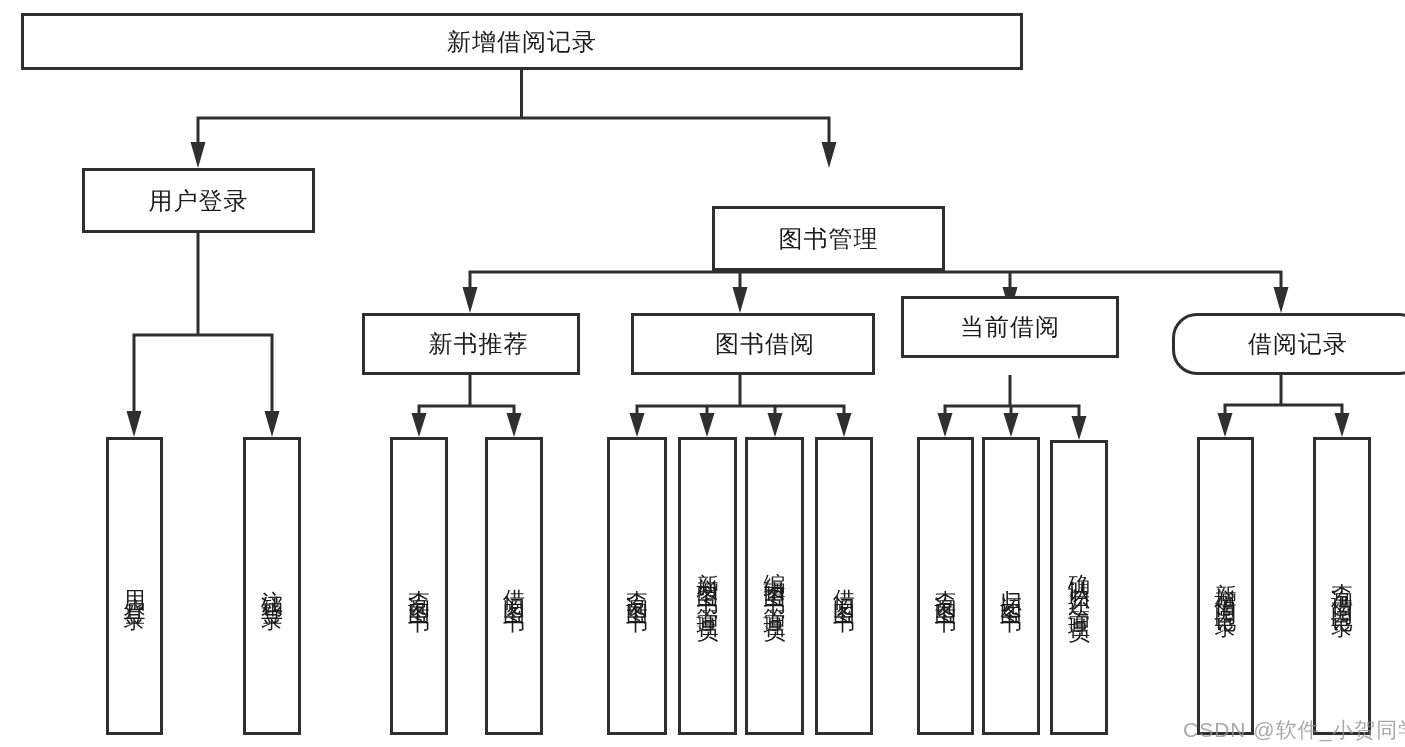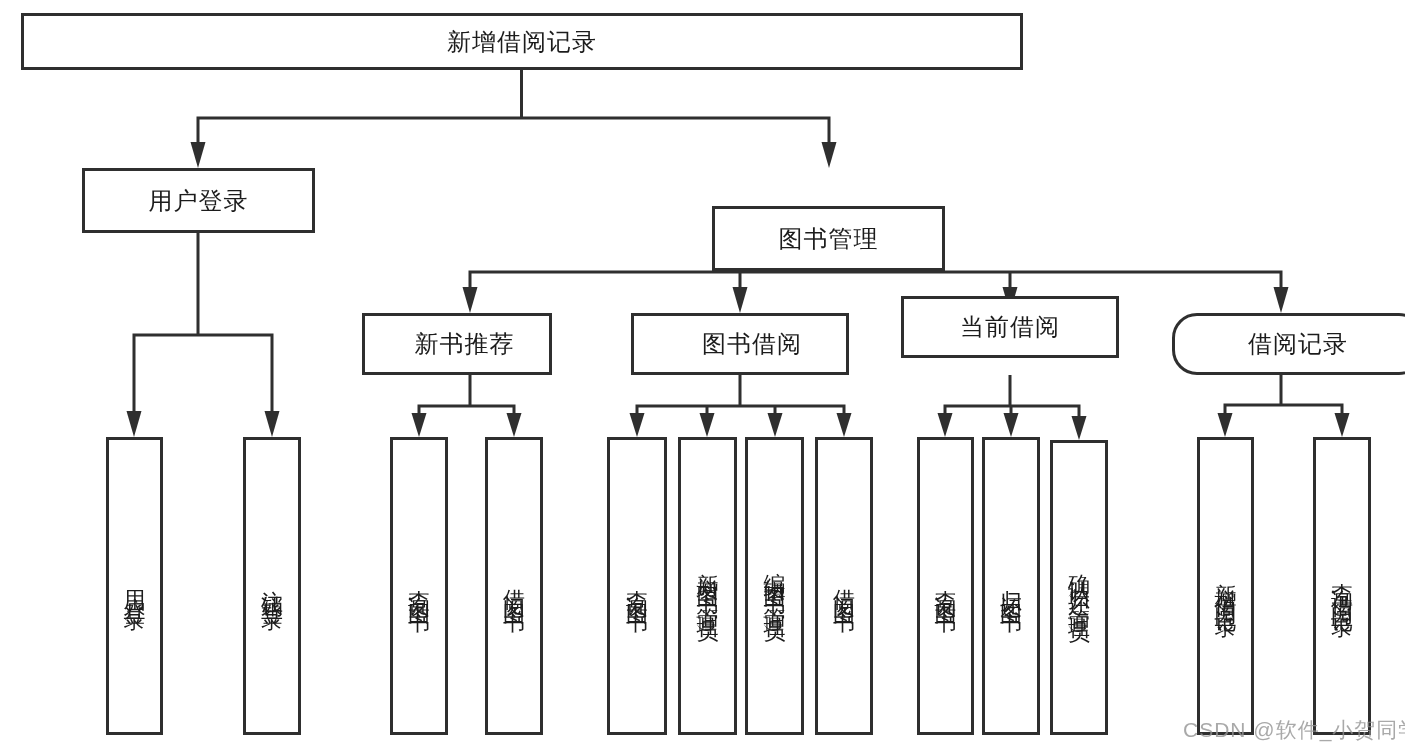--- a/index.html
+++ b/index.html
@@ -98,24 +98,24 @@
     <span>新增借阅记录</span>
   </div>
 
   <div class="hbox" style="left:82px;top:168px;width:233px;height:65px;">
     <span>用户登录</span>
   </div>
   <div class="hbox" style="left:712px;top:168px;width:233px;height:65px;margin-top:38px;">
     <span>图书管理</span>
   </div>
 
-  <div class="hbox" style="left:362px;top:313px;width:190px;height:62px;padding-left:15px;">
+  <div class="hbox" style="left:362px;top:313px;width:218px;height:62px;padding-left:15px;">
     <span>新书推荐</span>
   </div>
-  <div class="hbox" style="left:631px;top:313px;width:218px;height:62px;padding-left:24px;">
+  <div class="hbox" style="left:631px;top:313px;width:244px;height:62px;padding-left:24px;">
     <span>图书借阅</span>
   </div>
   <div class="hbox" style="left:901px;top:296px;width:218px;height:62px;">
     <span>当前借阅</span>
   </div>
   <div class="hbox" style="left:1172px;top:313px;width:252px;height:62px;border-radius:25px;">
     <span>借阅记录</span>
   </div>
 
   <div class="vbox" style="left:106px;top:437px;width:57px;height:298px;">

